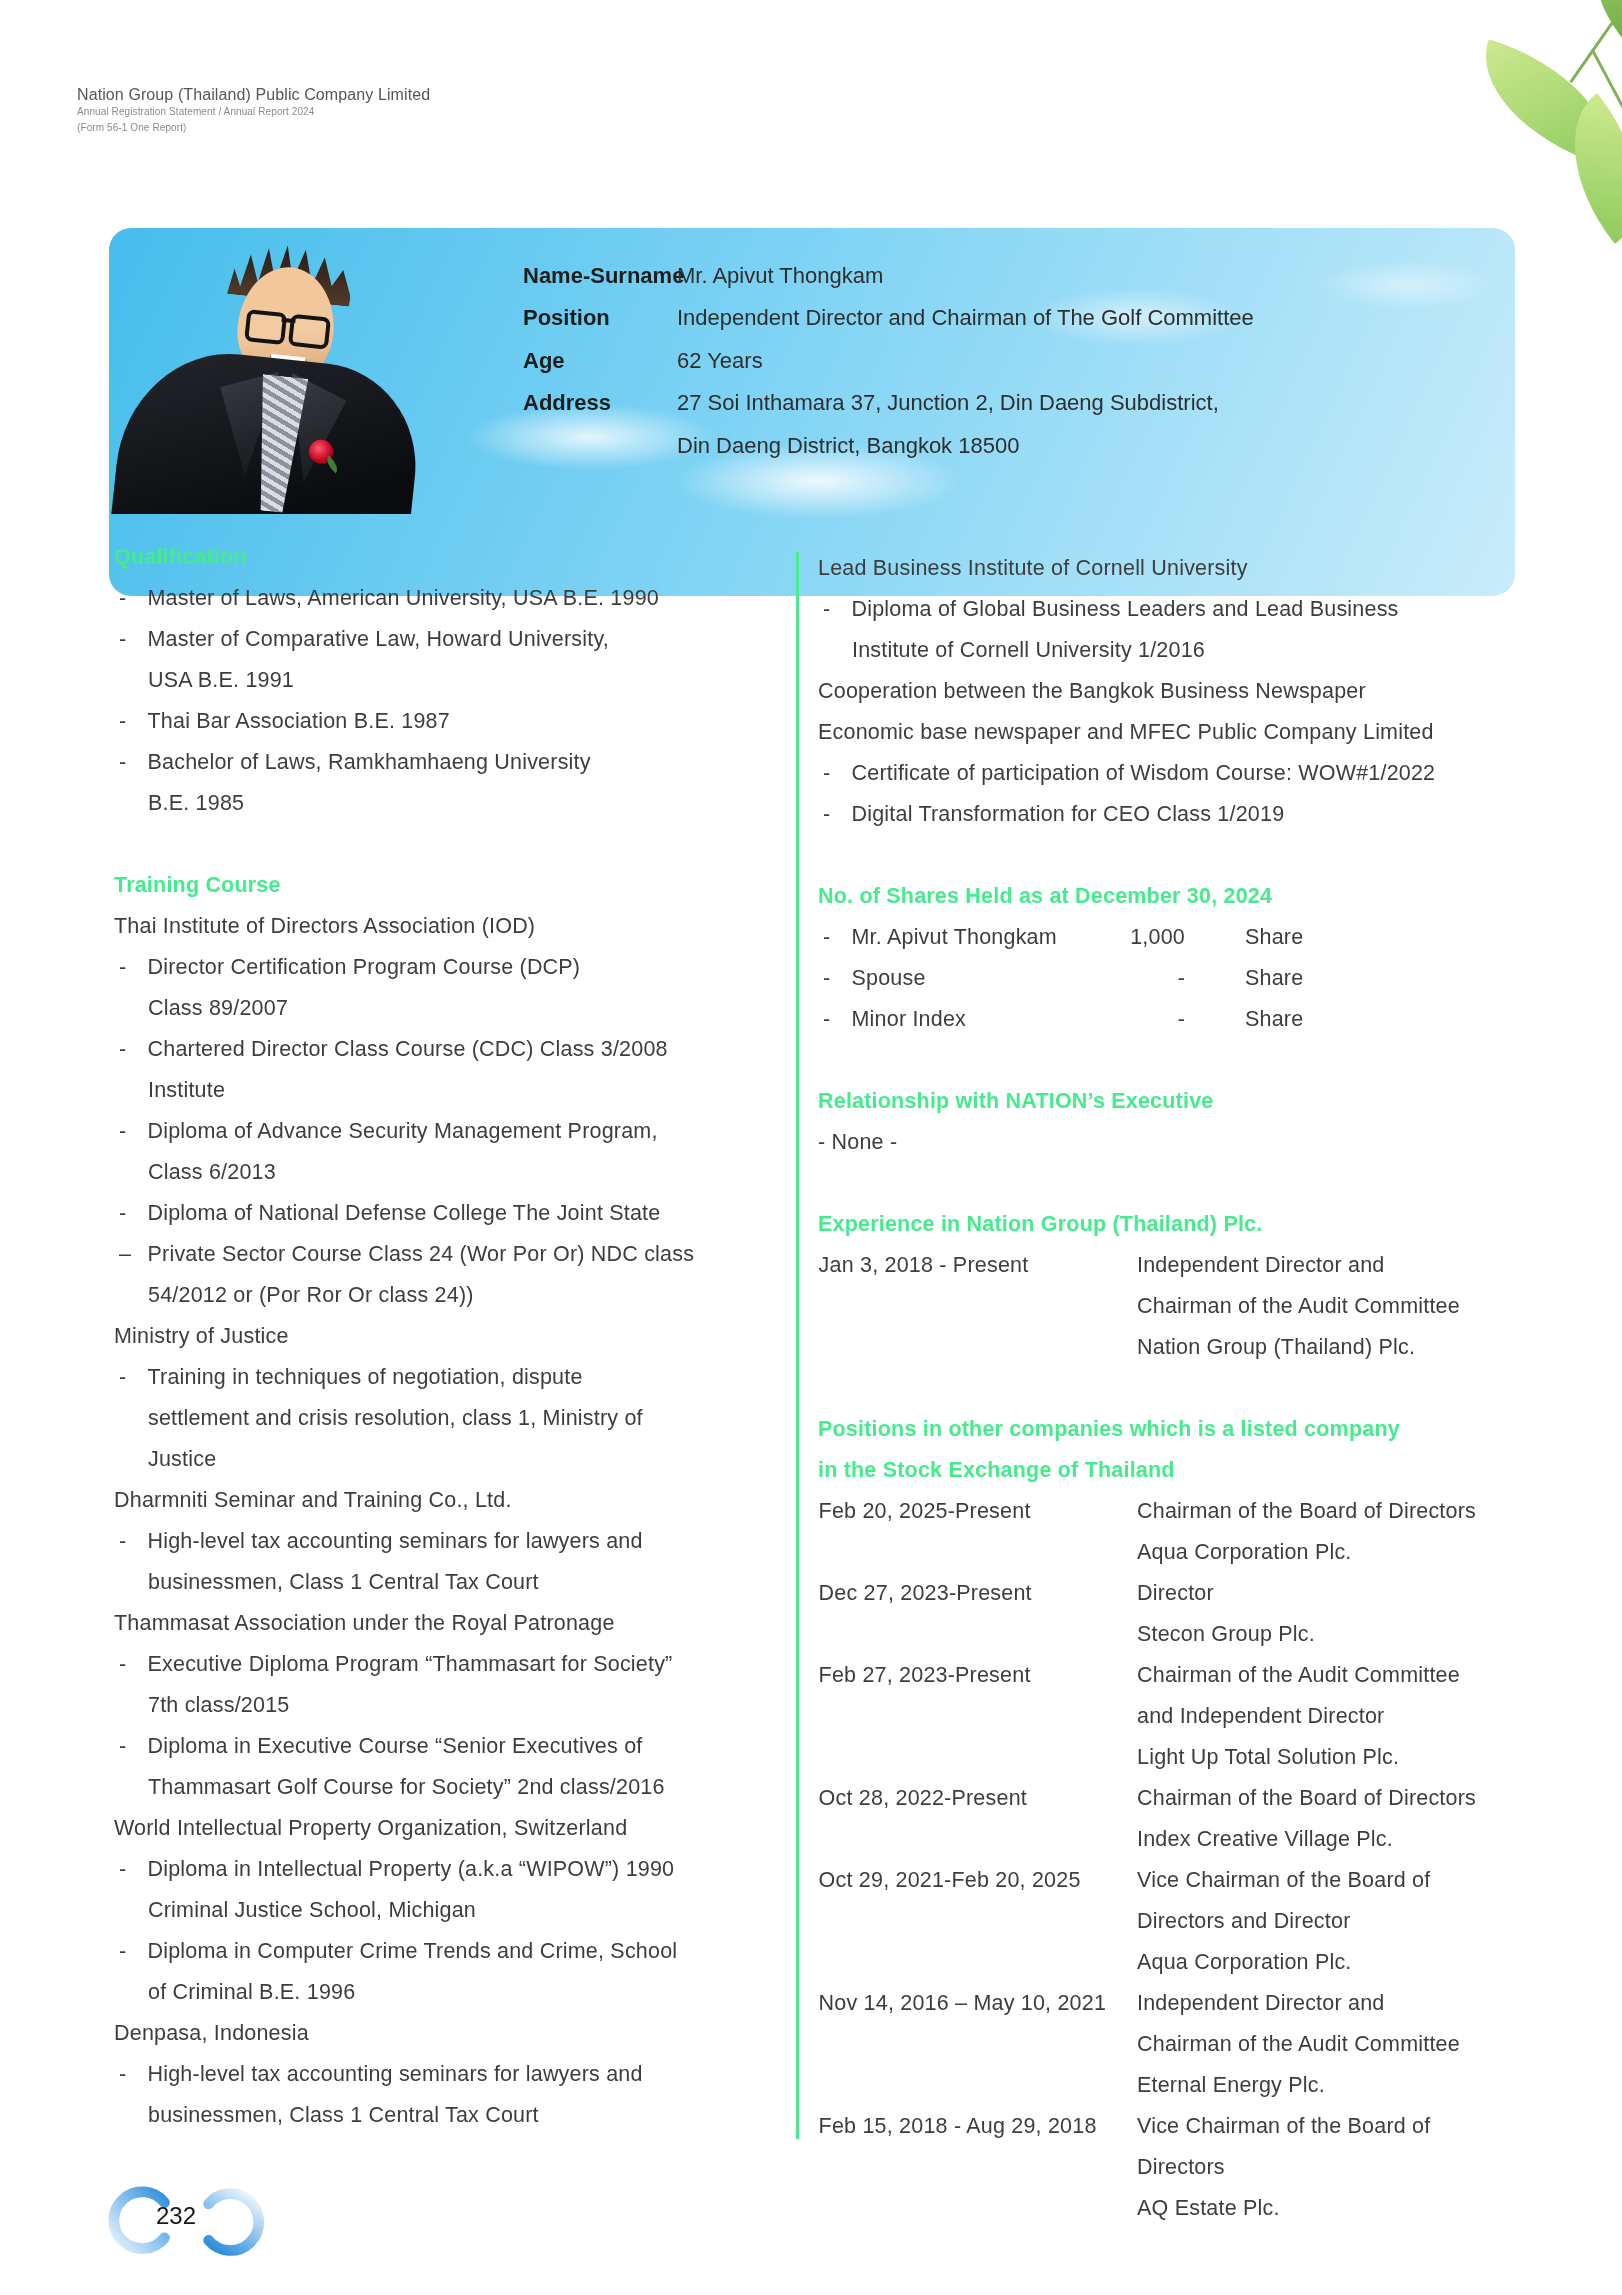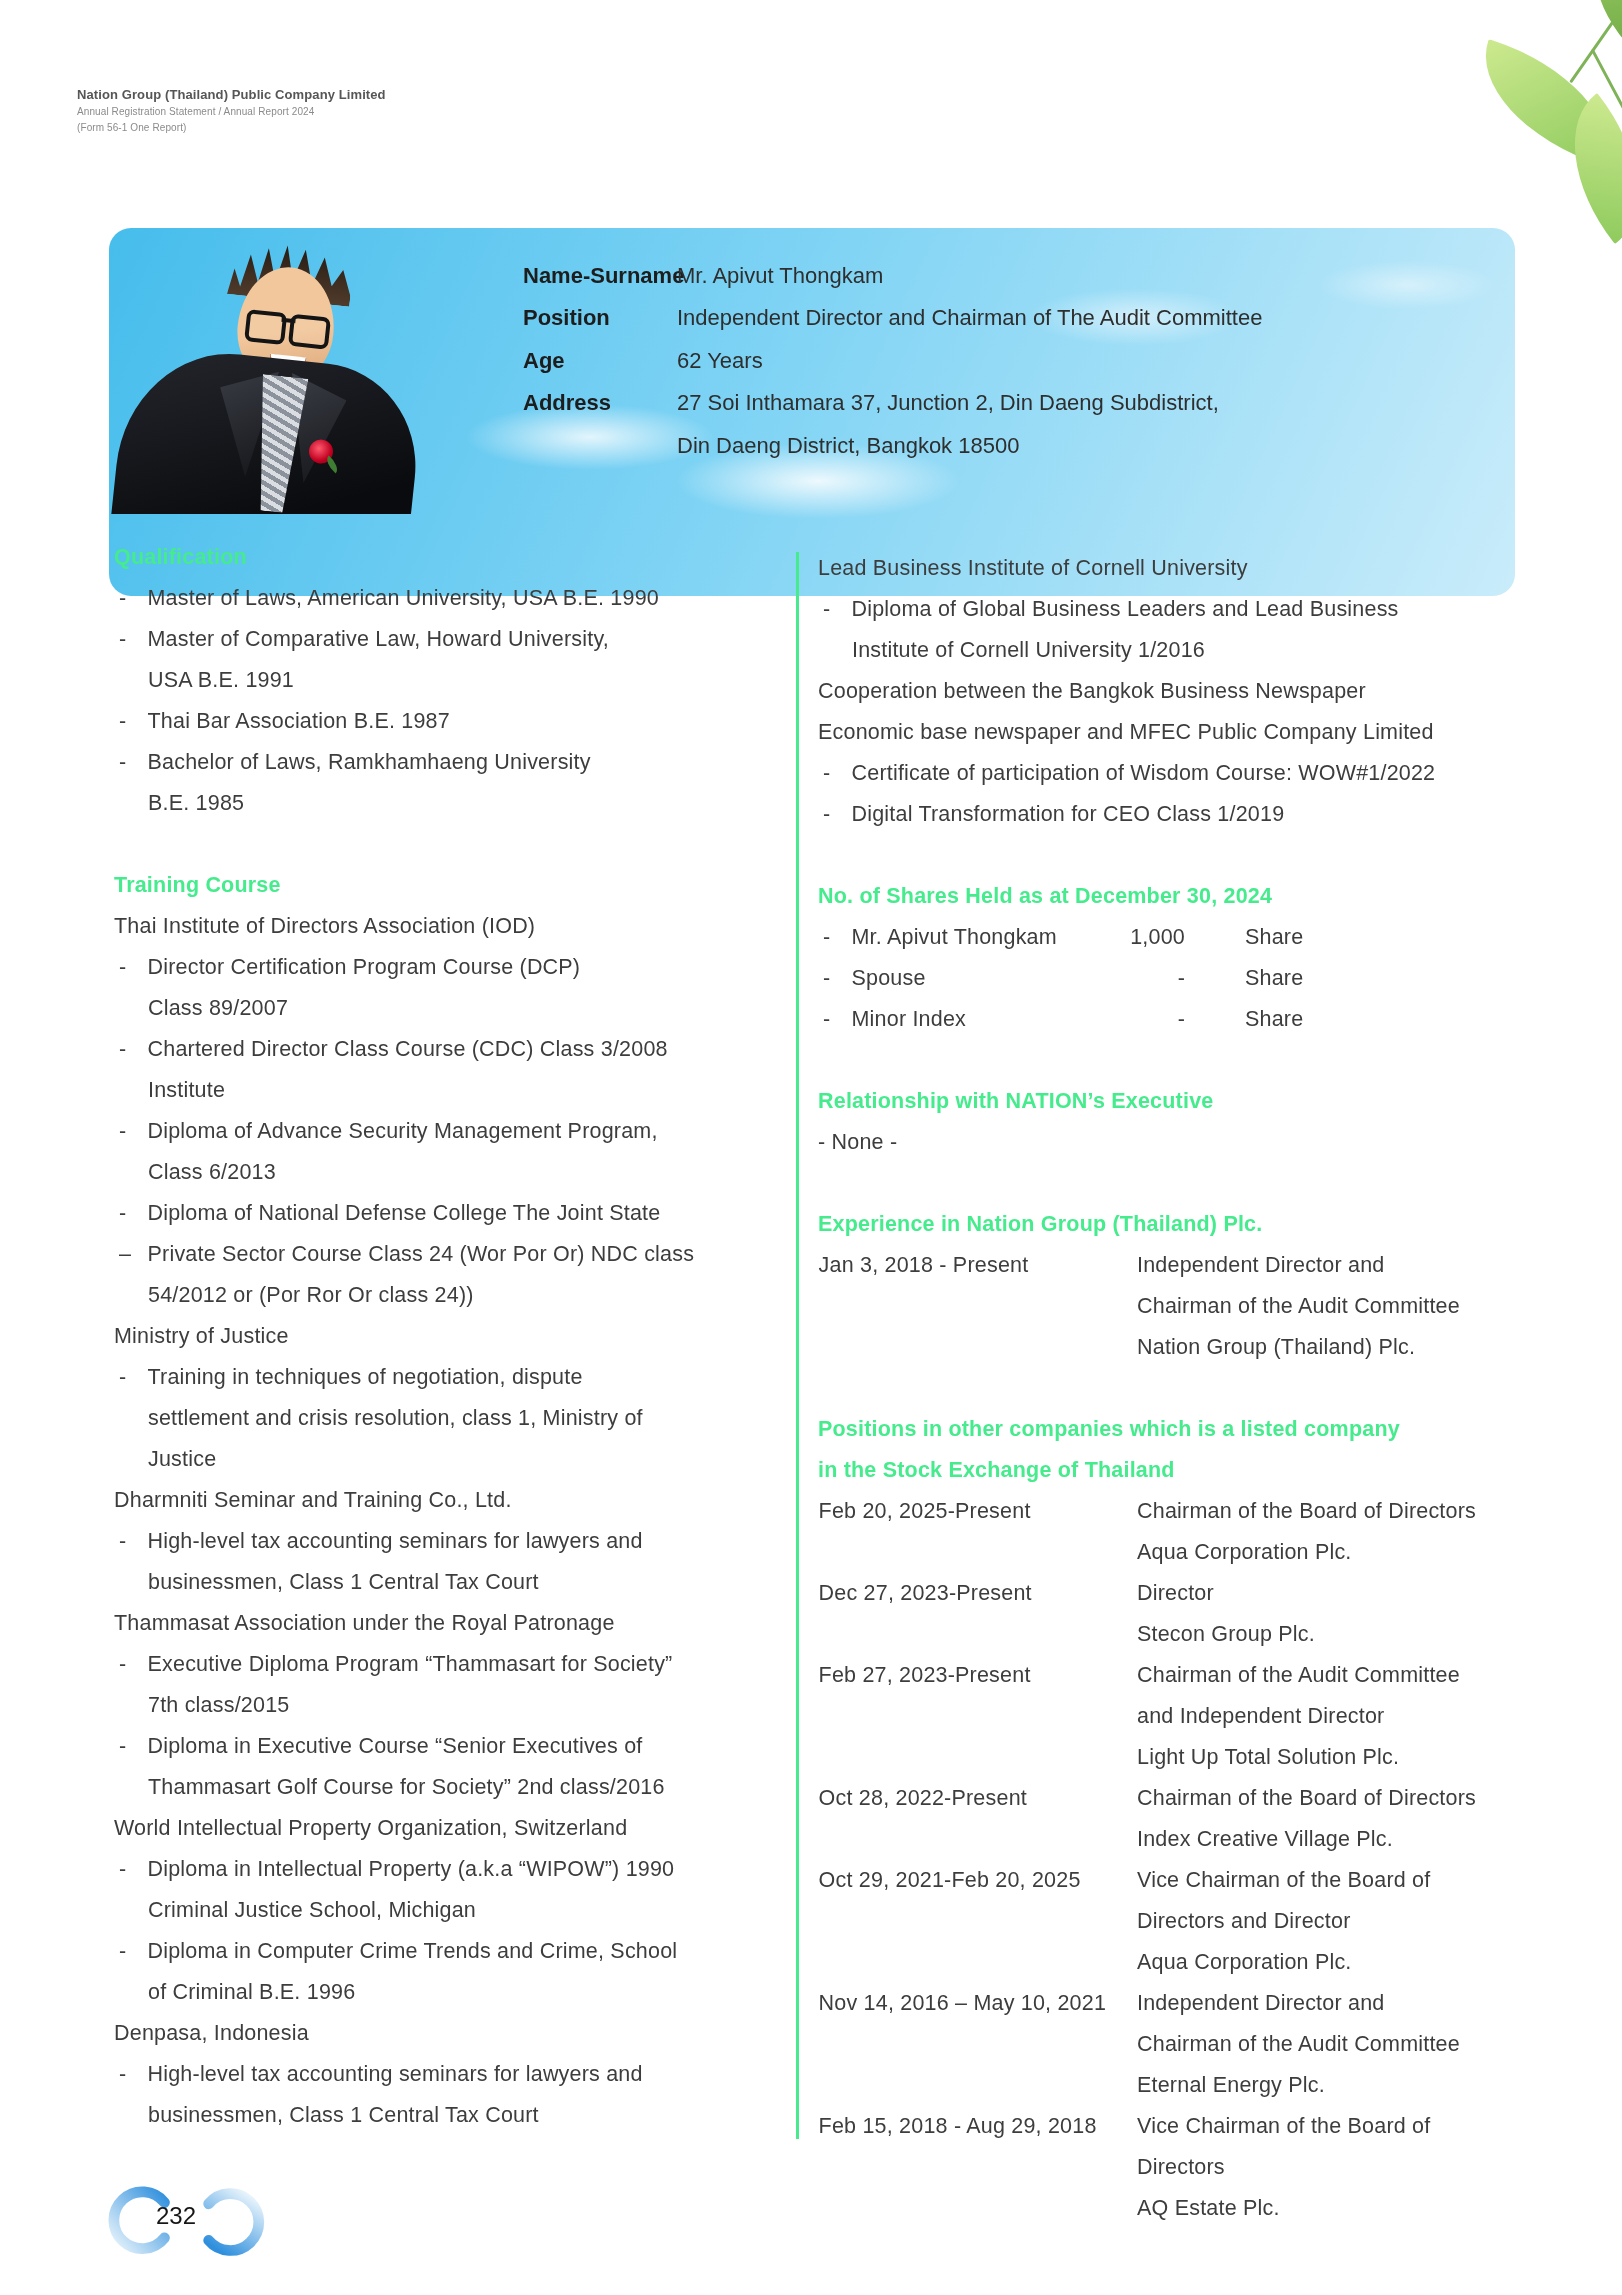--- a/index.html
+++ b/index.html
@@ -11,21 +11,21 @@
     --body-text:#3D3D3D;
   }
   html,body{margin:0;padding:0;}
   body{
     width:1623px;height:2295px;position:relative;background:#ffffff;
     font-family:"Liberation Sans", sans-serif;color:var(--body-text);
     overflow:hidden;
   }
   
   #page-header{position:absolute;left:77px;top:87px;}
-  #page-header .co{font-size:13px;font-weight:700;color:#565656;line-height:16.5px;letter-spacing:0.1px;text-align:right;}
+  #page-header .co{font-size:16px;font-weight:400;color:#565656;line-height:16.5px;letter-spacing:0.1px;text-align:right;}
   #page-header .sub{font-size:10px;font-weight:400;color:#8b8b8b;line-height:16px;letter-spacing:0.1px;}
   
   #leaves{position:absolute;left:1437px;top:-12.7px;width:186px;height:228px;}
   .leaf{position:absolute;background:linear-gradient(135deg,#cde98f,#8fcb5e);border-radius:2% 100% 2% 100%;}
   .leaf.dark{background:linear-gradient(135deg,#9ccb63,#6ca844);}
   .stem{position:absolute;width:2.5px;background:#7fb357;border-radius:1.3px;}
   #leaf1{left:35px;top:73px;width:149px;height:85px;transform:rotate(18deg);}
   #leaf2{left:104px;top:142px;width:130px;height:79px;transform:rotate(52deg);}
   #leaf3{left:136px;top:-22px;width:111px;height:73px;transform:rotate(38deg);}
   #leaf4{left:170px;top:35px;width:101px;height:66px;transform:rotate(72deg);}
@@ -133,21 +133,21 @@
       <div class="rose"></div>
       <div class="rose-leaf"></div>
     </div>
   </div>
   <div class="card-row" style="top:35px">
     <span class="lbl">Name-Surname</span>
     <span class="val">Mr. Apivut Thongkam</span>
   </div>
   <div class="card-row" style="top:77px">
     <span class="lbl">Position</span>
-    <span class="val">Independent Director and Chairman of The Audit Committee</span>
+    <span class="val">Independent Director and Chairman of The Golf Committee</span>
   </div>
   <div class="card-row" style="top:120px">
     <span class="lbl">Age</span>
     <span class="val">62 Years</span>
   </div>
   <div class="card-row" style="top:162px">
     <span class="lbl">Address</span>
     <span class="val">27 Soi Inthamara 37, Junction 2, Din Daeng Subdistrict,</span>
   </div>
   <div class="card-row" style="top:205px">

